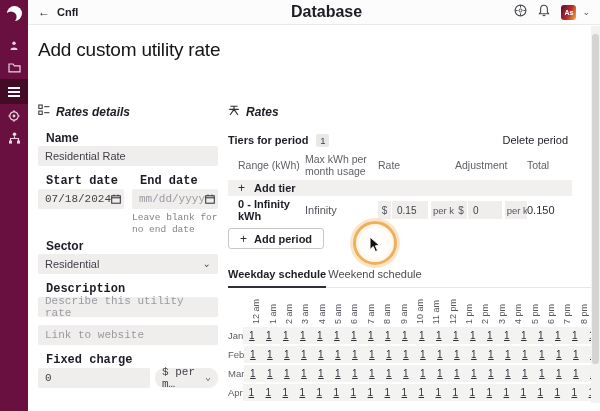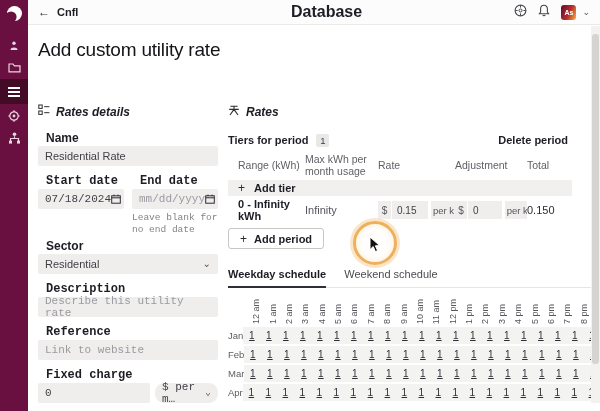--- a/index.html
+++ b/index.html
@@ -44,39 +44,39 @@
   .help { font-size:9.5px; color:#84838a; line-height:12px; margin-top:3px; margin-left:94px; width:86px; }
   .chev { font-size:10px; color:#55555c; line-height:1; }
   .inline-unit { display:flex; gap:5px; }
   .inline-unit .val { width:112px; }
   .inline-unit .unit { width:63px; cursor:pointer;border-radius:9px; }
   
   .right-col { position:absolute; left:200px; top:72px; width:364px; }
   .tiers-row { margin-top:16px; display:flex; align-items:flex-start; height:14px; }
   .tiers-label { font-size:11px; font-weight:700; }
   .badge { background:#e9e8e7; border-radius:2px; font-size:9.5px; color:#3c3c43; min-width:13px; height:13px; display:flex; align-items:center; justify-content:center; margin-left:8px; padding:0 2px; cursor:pointer; }
-  .delete-period { margin-left:auto; margin-right:24px; font-size:11px; font-weight:700; cursor:pointer; }
+  .delete-period { margin-left:auto; margin-right:24px; font-size:11px; font-weight:400; cursor:pointer; }
   .tier-grid { width:344px; display:grid; grid-template-columns:67px 73px 77px 72px auto; align-items:center; padding-left:10px; }
   .thead { margin-top:4px; min-height:26px; }
   .thead div { font-size:10.5px; color:#5f5f66; line-height:12px; }
   .thead .wrap { width:62px; }
   .add-tier { margin-top:2px; width:344px; height:16px; background:#f1f0ef; display:flex; align-items:center; gap:9px; padding-left:10px; font-size:11px; font-weight:700; cursor:pointer; }
   .plus { font-size:12px; font-weight:400; color:#2c2c33; }
   .tier-row { margin-top:2px; height:20px; font-size:11px; }
   .tier-range { font-weight:700; }
   .tier-max { color:#55555c; }
   .money { display:flex; align-items:center; }
   .chip { background:#efeeed; height:18px; display:flex; align-items:center; font-size:10px; color:#55555c; }
   .chip.cur { width:13px; justify-content:center; margin-right:1px; cursor:text; }
   .chip.val { width:36px; padding-left:5px; color:#3f3f46; cursor:text; }
   .chip.unit { width:24px; margin-left:3px; font-size:9.5px; overflow:hidden; white-space:nowrap; padding-left:2px; cursor:pointer; }
   .tier-total { font-size:11px; color:#2c2c33; }
   .add-period { margin-top:10px; display:inline-flex; align-items:center; gap:7px; height:21px; padding:0 11px; border:1px solid #c8c7c6; border-radius:3px; background:#fff; font-size:11px; font-weight:700; color:#1d1d25; cursor:pointer; }
   
-  .tabs { margin-top:19px; display:flex; gap:18px; width:364px; border-bottom:1px solid #e7e6e5; }
+  .tabs { margin-top:19px; display:flex; gap:2px; width:364px; border-bottom:1px solid #e7e6e5; }
   .tab { font-size:11px; color:#4b4b52; padding-bottom:6px; cursor:pointer; }
   .tab.active { font-weight:700; color:#1d1d25; border-bottom:2px solid #2f2f36; margin-bottom:-1px; }
   .hours-row { margin-top:4px; margin-left:20px; display:flex; align-items:flex-end; height:32px; }
   .hour { width:17px; display:flex; justify-content:center; }
   .hour span { writing-mode:vertical-rl; transform:rotate(180deg); font-size:9px; color:#55555c; white-space:nowrap; }
   .sched-body { margin-top:3px; }
   .sched-row { display:flex; align-items:center; height:17px; margin-bottom:2px; }
   .sched-label { width:20px; font-size:9.5px; color:#5c5c63; }
   .sched-band { display:flex; background:#f3f3f1; height:17px; align-items:center; }
   .sched-cell { width:17px; text-align:center; font-size:10px; color:#2e2e36; text-decoration:underline; text-underline-offset:1px; cursor:pointer; }
@@ -228,21 +228,20 @@
     </div>
 
     <div class="fg mt8">
       <span class="flabel">Description</span>
       <div class="input">
         <span class="ph">Describe this utility rate</span>
       </div>
     </div>
 
     <div class="fg mt8">
-      <span class="flabel">Reference</span>
       <div class="input">
         <span class="ph">Link to website</span>
       </div>
     </div>
 
     <div class="fg mt8">
       <span class="flabel">Fixed charge</span>
       <div class="inline-unit">
         <div class="input val">
           <span>0</span>

